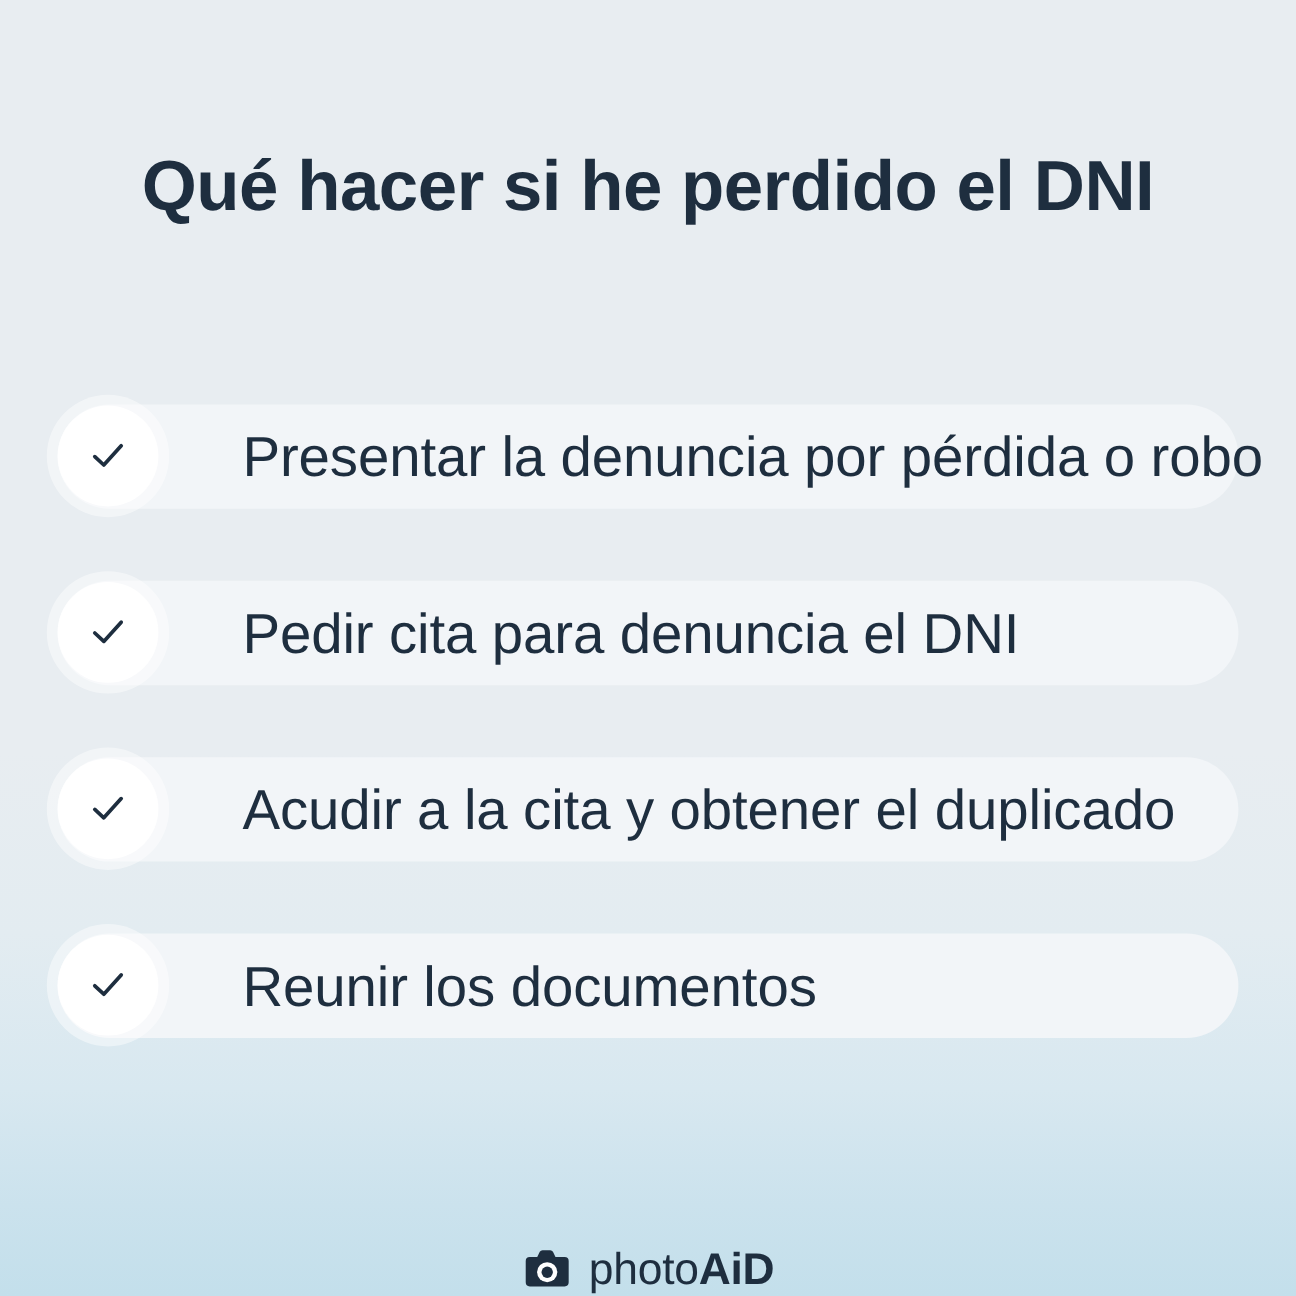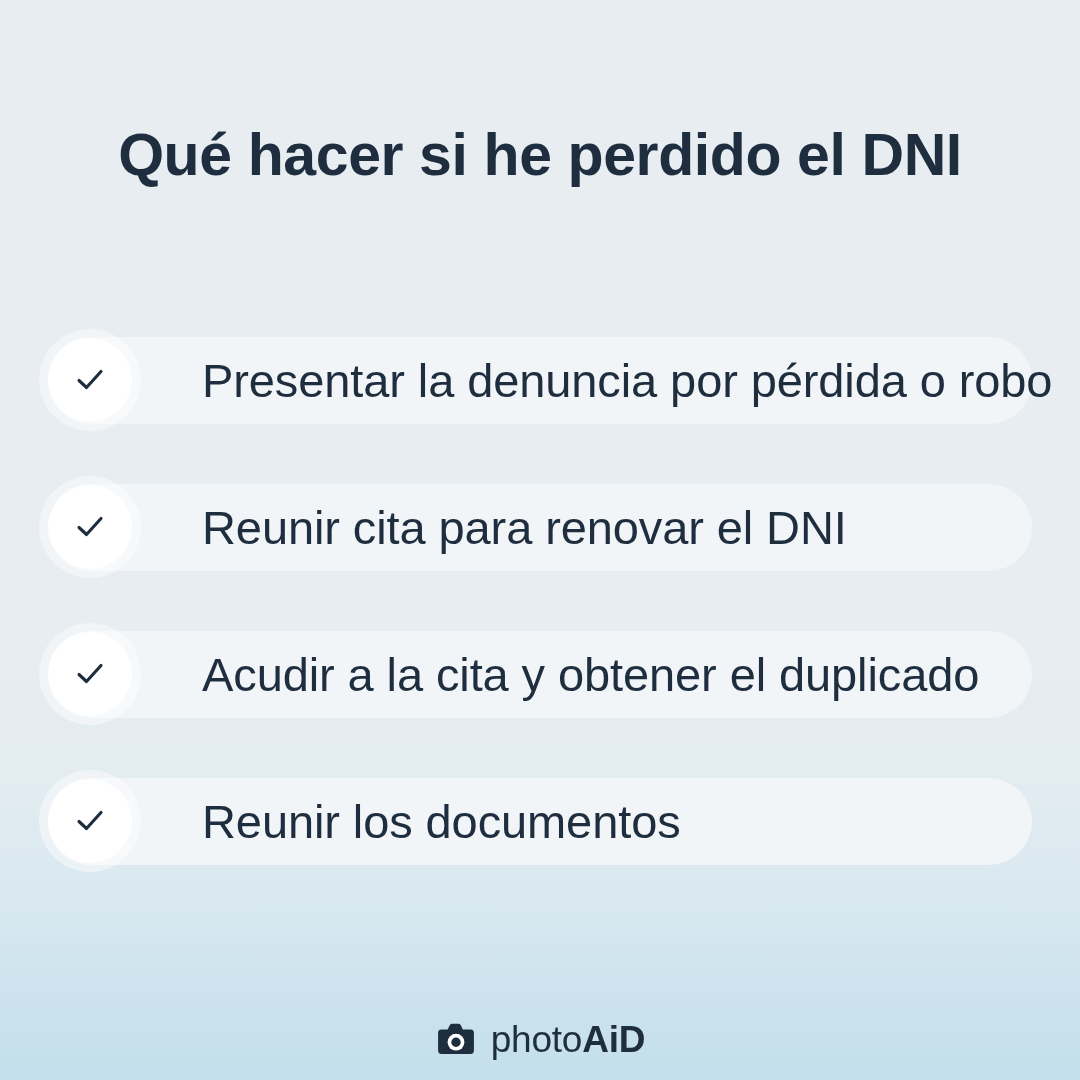--- a/index.html
+++ b/index.html
@@ -99,21 +99,21 @@
     letter-spacing: -0.1px;
     color: #1e2e3f;
     white-space: nowrap;
     margin-left: 36px;
   }
 
   
   .footer {
     position: absolute;
     left: 0;
-    bottom: 22px;
+    bottom: 4px;
     width: 1080px;
     display: flex;
     align-items: center;
     justify-content: center;
     gap: 14px;
   }
 
   .logo-icon {
     display: block;
   }
@@ -149,21 +149,21 @@
       <div class="row-label">Presentar la denuncia por pérdida o robo</div>
     </div>
 
     <div class="row">
       <div class="pill"></div>
       <div class="badge">
         <svg width="40" height="40" viewBox="0 0 40 40">
           <path d="M9 20.5 L16.5 27.5 L31 11.5" fill="none" stroke="#1e2e3f" stroke-width="3.1" stroke-linecap="round" stroke-linejoin="round"></path>
         </svg>
       </div>
-      <div class="row-label">Reunir cita para renovar el DNI</div>
+      <div class="row-label">Pedir cita para denuncia el DNI</div>
     </div>
 
     <div class="row">
       <div class="pill"></div>
       <div class="badge">
         <svg width="40" height="40" viewBox="0 0 40 40">
           <path d="M9 20.5 L16.5 27.5 L31 11.5" fill="none" stroke="#1e2e3f" stroke-width="3.1" stroke-linecap="round" stroke-linejoin="round"></path>
         </svg>
       </div>
       <div class="row-label">Acudir a la cita y obtener el duplicado</div>

